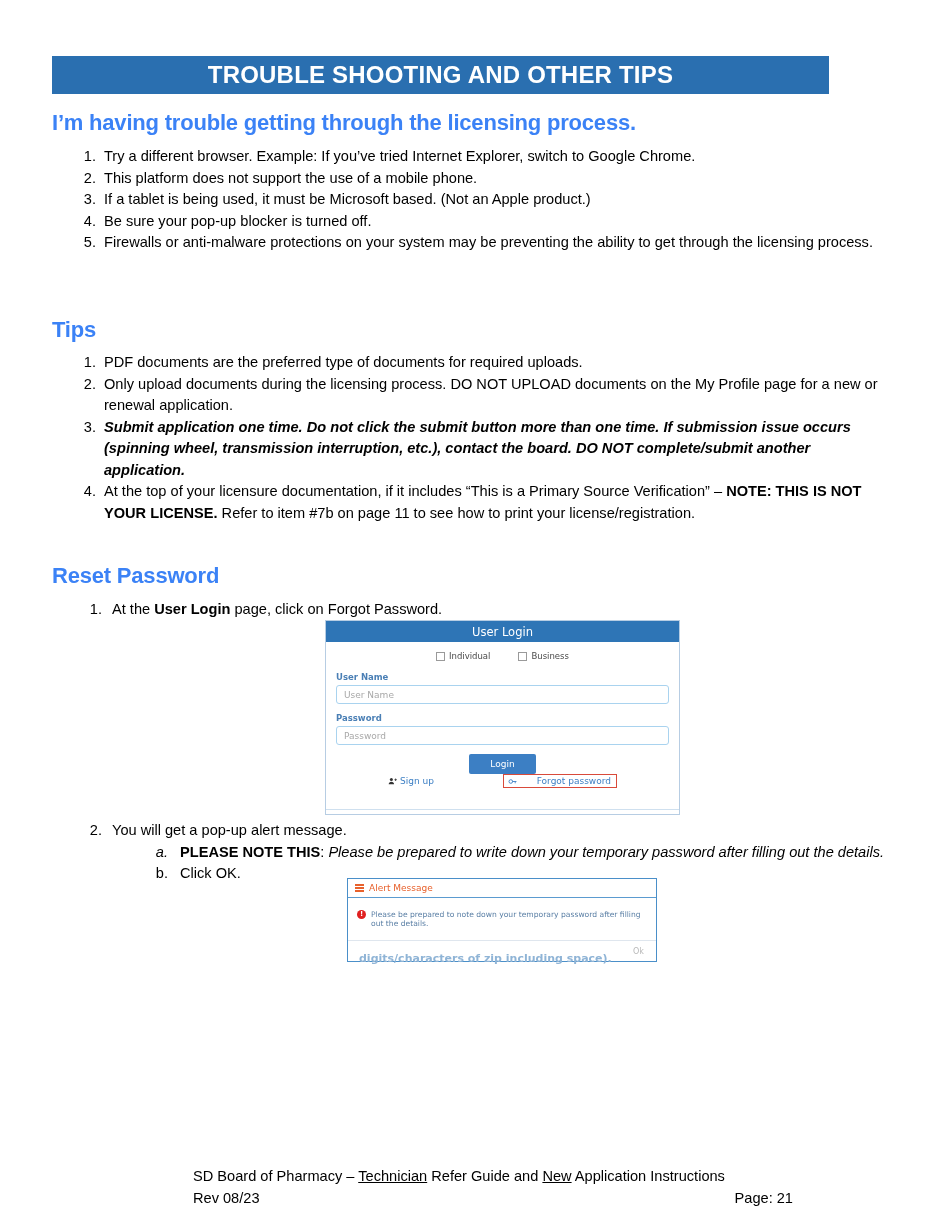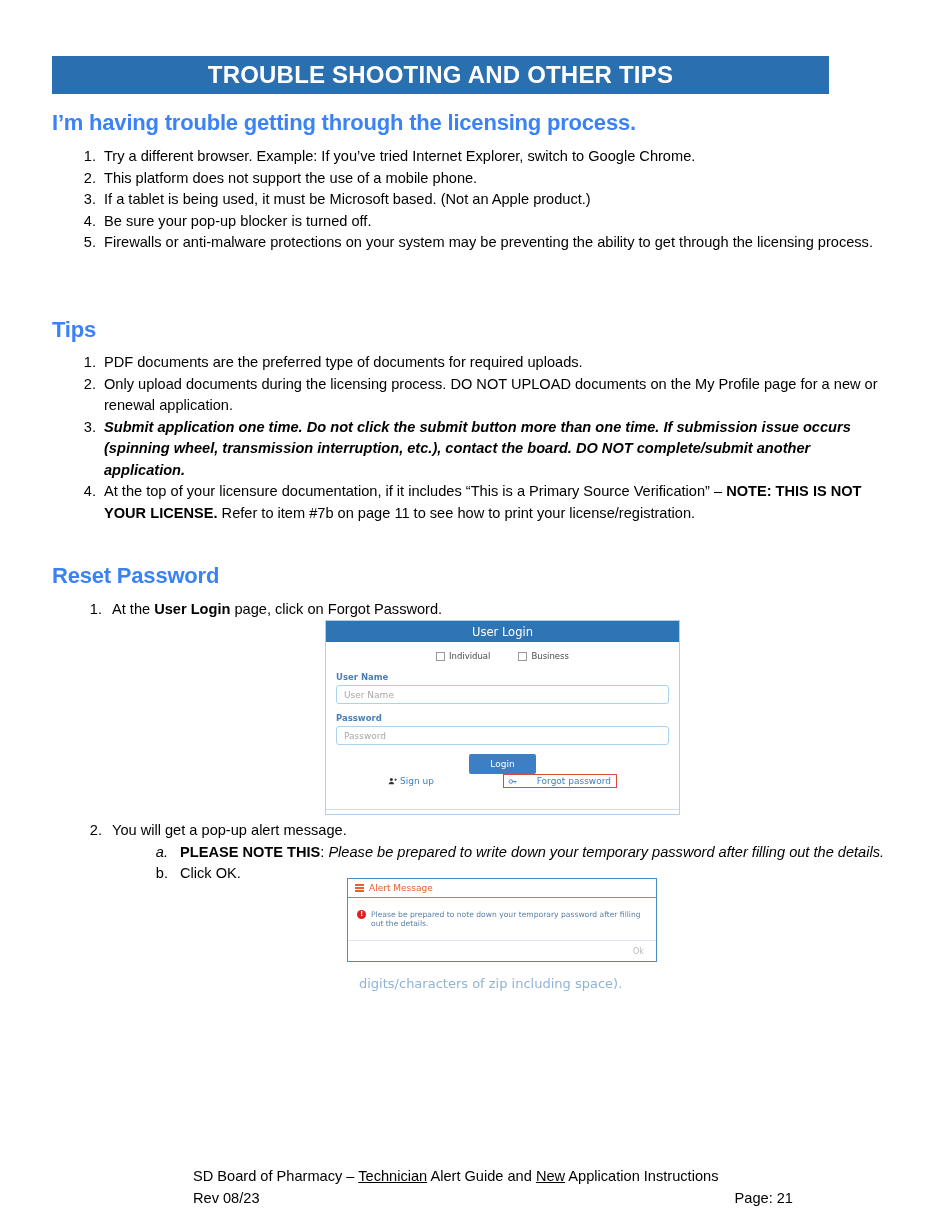--- a/index.html
+++ b/index.html
@@ -237,24 +237,25 @@
     position: absolute;
     left: 8px;
     top: 6px;
     font-size: 7px;
     color: #8fb4d6;
     white-space: nowrap;
   }
   .alert-bg-bottom {
     position: absolute;
     left: 12px;
-    top: 104px;
-    font-size: 13px;
+    top: 80px;
+    font-size: 11px;
     color: #8fb4d6;
     white-space: nowrap;
+    font-weight: bold;
   }
   .alert-dialog {
     position: absolute;
     left: 0;
     top: 6px;
     width: 310px;
     height: 84px;
     background: #ffffff;
     border: 1px solid #4a8fc9;
     box-sizing: border-box;
@@ -478,20 +479,20 @@
         <span>Please be prepared to note down your temporary password after filling out the details.</span>
       </div>
       <div class="alert-footer">
         <span>Ok</span>
       </div>
     </div>
     <div class="alert-bg-bottom">digits/characters of zip including space).</div>
   </div>
 
   <div class="footer">
-    <div><span>SD Board of Pharmacy – </span><u>Technician</u><span> Alert Guide and </span><u>New</u><span> Application Instructions</span></div>
+    <div><span>SD Board of Pharmacy – </span><u>Technician</u><span> Refer Guide and </span><u>New</u><span> Application Instructions</span></div>
     <div class="footer-row2">
       <span>Rev 08/23</span>
       <span>Page: 21</span>
     </div>
   </div>
 
 </div>
 
 </body></html>

